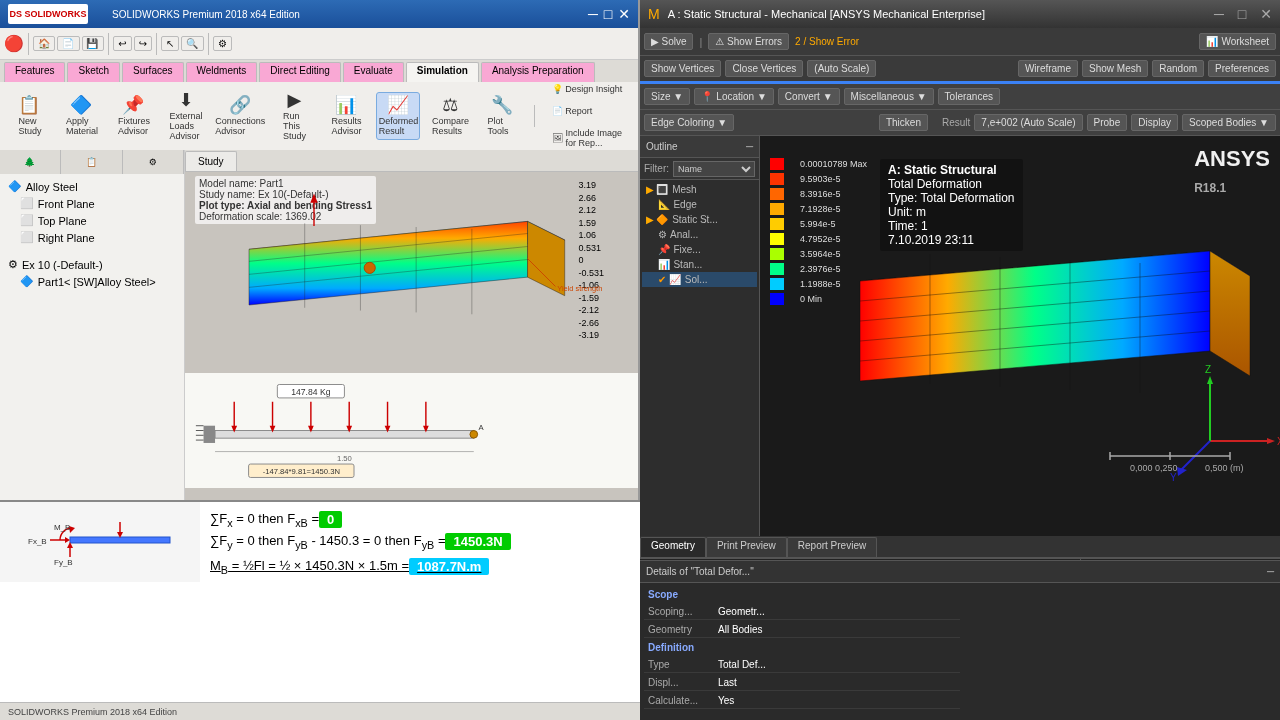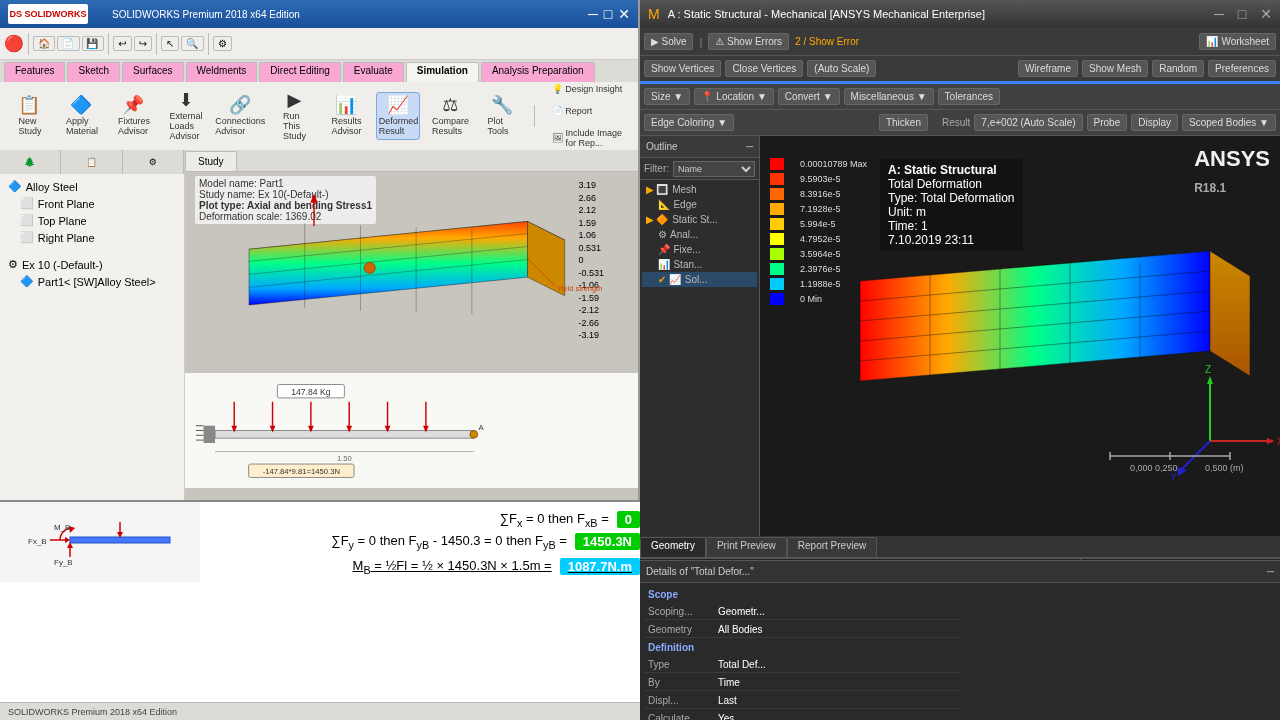--- a/index.html
+++ b/index.html
@@ -95,21 +95,21 @@
       position: absolute; left: 10px; top: 5px; font-size: 10px; color: #333; background: rgba(255,255,255,0.7); padding: 2px 4px; border-radius: 2px;
     }
 
     
     #equations-area {
       position: absolute; bottom: 0; left: 0; width: 640px; height: 220px;
       background: white; border-top: 2px solid #888; padding: 10px 20px;
       font-size: 13px;
     }
 
-    .eq-row { display: flex; align-items: center; gap: 8px; margin: 4px 0; flex-wrap: wrap; justify-content: flex-end; }
+    .eq-row { display: flex; align-items: center; gap: 0; margin: 4px 0; flex-wrap: wrap; }
     .eq-box-green { background: #00cc00; color: white; padding: 1px 8px; border-radius: 2px; font-weight: bold; }
 
     
     #ansys-window {
       position: absolute; left: 640px; top: 0; width: 640px; height: 720px;
       background: #2a2a2a;
     }
 
     #ansys-titlebar {
       height: 28px; background: linear-gradient(to bottom, #555, #333);
@@ -805,24 +805,20 @@
           <span class="details-value">All Bodies</span>
         </div>
         <div style="color:#88aaff; font-size:10px; font-weight:bold; padding:2px 4px;">
           <span>Definition</span>
         </div>
         <div class="details-row">
           <span class="details-label">Type</span>
           <span class="details-value">Total Def...</span>
         </div>
         <div class="details-row">
-          <span class="details-label">By</span>
-          <span class="details-value">Time</span>
-        </div>
-        <div class="details-row">
           <span class="details-label">Displ...</span>
           <span class="details-value">Last</span>
         </div>
         <div class="details-row">
           <span class="details-label">Calculate...</span>
           <span class="details-value">Yes</span>
         </div>
 
       </div>
     </div>

